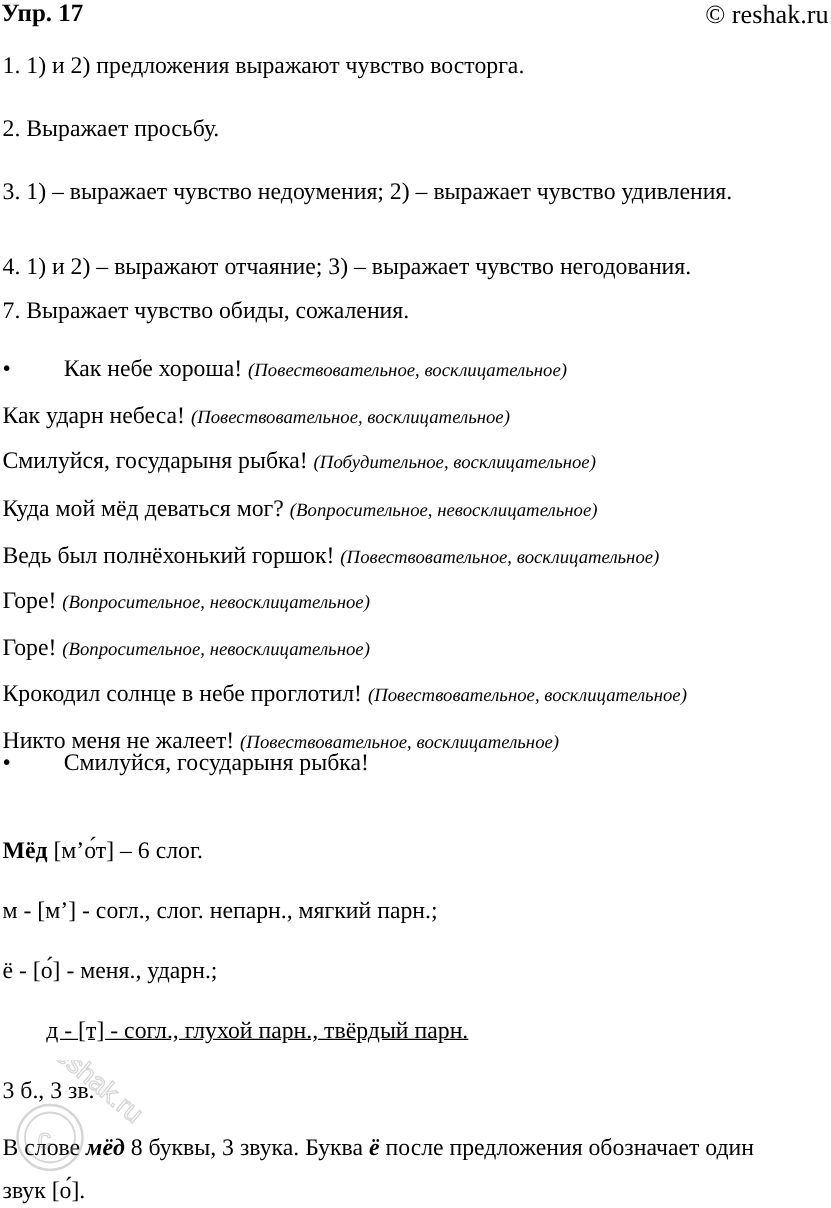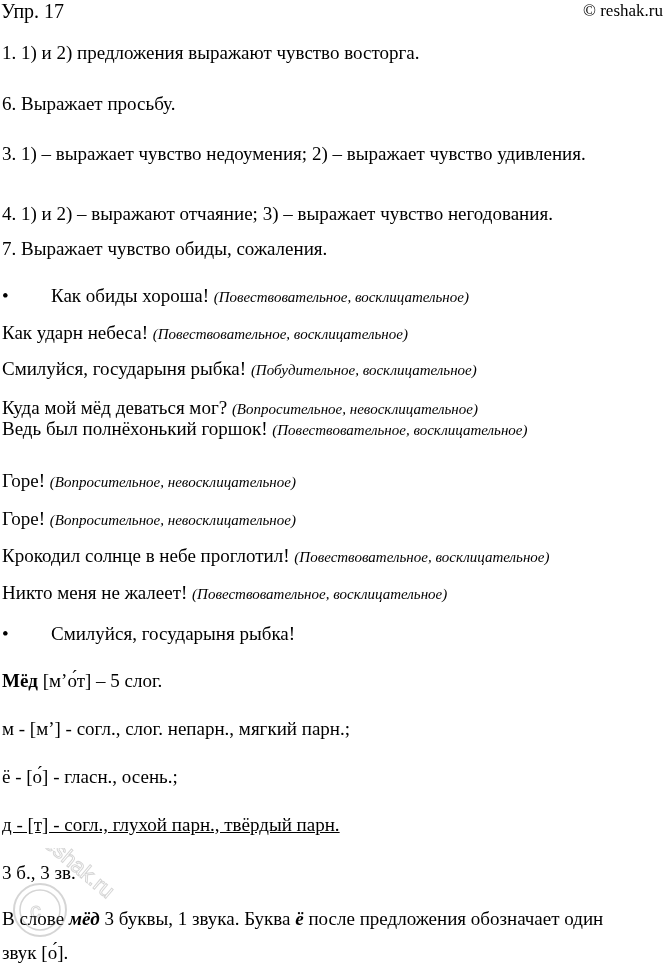--- a/index.html
+++ b/index.html
@@ -1,83 +1,83 @@
 <!DOCTYPE html>
 <html><head>
 <meta charset="utf-8">
 <style>
   html, body { margin: 0; padding: 0; background: #ffffff; }
   body { width: 665px; height: 966px; position: relative; overflow: hidden;
          font-family: "Liberation Serif", serif; color: #000; font-size: 19px; }
   .line { position: absolute; left: 2px; white-space: nowrap; line-height: 22px; }
-  .title { font-weight: normal; font-size: 20px; top: 0px; left: 1px; }
-  .copyright { position: absolute; right: 2px; top: 0px; font-size: 17px; line-height: 22px; }
+  .title { font-weight: bold; font-size: 20px; top: 0px; left: 1px; }
+  .copyright { position: absolute; right: 2px; top: 0px; font-size: 21px; line-height: 22px; }
   .note { font-style: italic; font-size: 15px; }
   .bullet { display: inline-block; width: 49px; }
   .bold { font-weight: bold; }
   .bi { font-weight: bold; font-style: italic; }
-  .underline { text-decoration: underline; }
+  .underline { text-decoration: underline; margin-left: 35px; }
   .watermark { position: absolute; left: 2px; top: 848px; width: 160px; height: 130px;
                pointer-events: none; opacity: 0.35; }
 </style>
 </head>
 <body>
 
 <div>
   <div class="line title">Упр. 17</div>
   <div class="copyright">© reshak.ru</div>
 
   <div class="line" style="top:42px">1. 1) и 2) предложения выражают чувство восторга.</div>
-  <div class="line" style="top:93px">6. Выражает просьбу.</div>
+  <div class="line" style="top:93px">2. Выражает просьбу.</div>
   <div class="line" style="top:143px">3. 1) – выражает чувство недоумения; 2) – выражает чувство удивления.</div>
   <div class="line" style="top:203px">4. 1) и 2) – выражают отчаяние; 3) – выражает чувство негодования.</div>
   <div class="line" style="top:238px">7. Выражает чувство обиды, сожаления.</div>
 
   <div class="line" style="top:285px">
-    <span class="bullet">•</span><span>Как обиды хороша! </span><span class="note">(Повествовательное, восклицательное)</span>
+    <span class="bullet">•</span><span>Как небе хороша! </span><span class="note">(Повествовательное, восклицательное)</span>
   </div>
   <div class="line" style="top:322px">
     <span>Как ударн небеса! </span><span class="note">(Повествовательное, восклицательное)</span>
   </div>
   <div class="line" style="top:358px">
     <span>Смилуйся, государыня рыбка! </span><span class="note">(Побудительное, восклицательное)</span>
   </div>
   <div class="line" style="top:397px">
     <span>Куда мой мёд деваться мог? </span><span class="note">(Вопросительное, невосклицательное)</span>
   </div>
-  <div class="line" style="top:418px">
+  <div class="line" style="top:434px">
     <span>Ведь был полнёхонький горшок! </span><span class="note">(Повествовательное, восклицательное)</span>
   </div>
   <div class="line" style="top:470px">
     <span>Горе! </span><span class="note">(Вопросительное, невосклицательное)</span>
   </div>
   <div class="line" style="top:508px">
     <span>Горе! </span><span class="note">(Вопросительное, невосклицательное)</span>
   </div>
   <div class="line" style="top:545px">
     <span>Крокодил солнце в небе проглотил! </span><span class="note">(Повествовательное, восклицательное)</span>
   </div>
   <div class="line" style="top:582px">
     <span>Никто меня не жалеет! </span><span class="note">(Повествовательное, восклицательное)</span>
   </div>
 
-  <div class="line" style="top:623px">
+  <div class="line" style="top:600px">
     <span class="bullet">•</span><span>Смилуйся, государыня рыбка!</span>
   </div>
 
   <div class="line" style="top:670px">
-    <span class="bold">Мёд</span><span> [м’о́т] – 5 слог.</span>
+    <span class="bold">Мёд</span><span> [м’о́т] – 6 слог.</span>
   </div>
   <div class="line" style="top:718px">м - [м’] - согл., слог. непарн., мягкий парн.;</div>
-  <div class="line" style="top:766px">ё - [о́] - гласн., осень.;</div>
+  <div class="line" style="top:766px">ё - [о́] - меня., ударн.;</div>
   <div class="line underline" style="top:814px">д - [т] - согл., глухой парн., твёрдый парн.</div>
   <div class="line" style="top:862px">3 б., 3 зв.</div>
 
   <div class="line" style="top:908px">
-    <span>В слове </span><span class="bi">мёд</span><span> 3 буквы, 1 звука. Буква </span><span class="bi">ё</span><span> после предложения обозначает один</span>
+    <span>В слове </span><span class="bi">мёд</span><span> 8 буквы, 3 звука. Буква </span><span class="bi">ё</span><span> после предложения обозначает один</span>
   </div>
   <div class="line" style="top:942px">звук [о́].</div>
 
   <svg class="watermark" viewBox="0 0 160 130">
     <circle cx="38" cy="62" r="26" fill="none" stroke="#888" stroke-width="2"></circle>
     <circle cx="38" cy="62" r="20" fill="none" stroke="#888" stroke-width="1.5"></circle>
     <text x="28" y="70" font-size="22" fill="none" stroke="#888" stroke-width="1" font-family="Liberation Sans, sans-serif">c</text>
     <text x="10" y="20" font-size="22" fill="none" stroke="#888" stroke-width="1" font-family="Liberation Sans, sans-serif" transform="rotate(40 60 40)">reshak.ru</text>
   </svg>
 </div>

